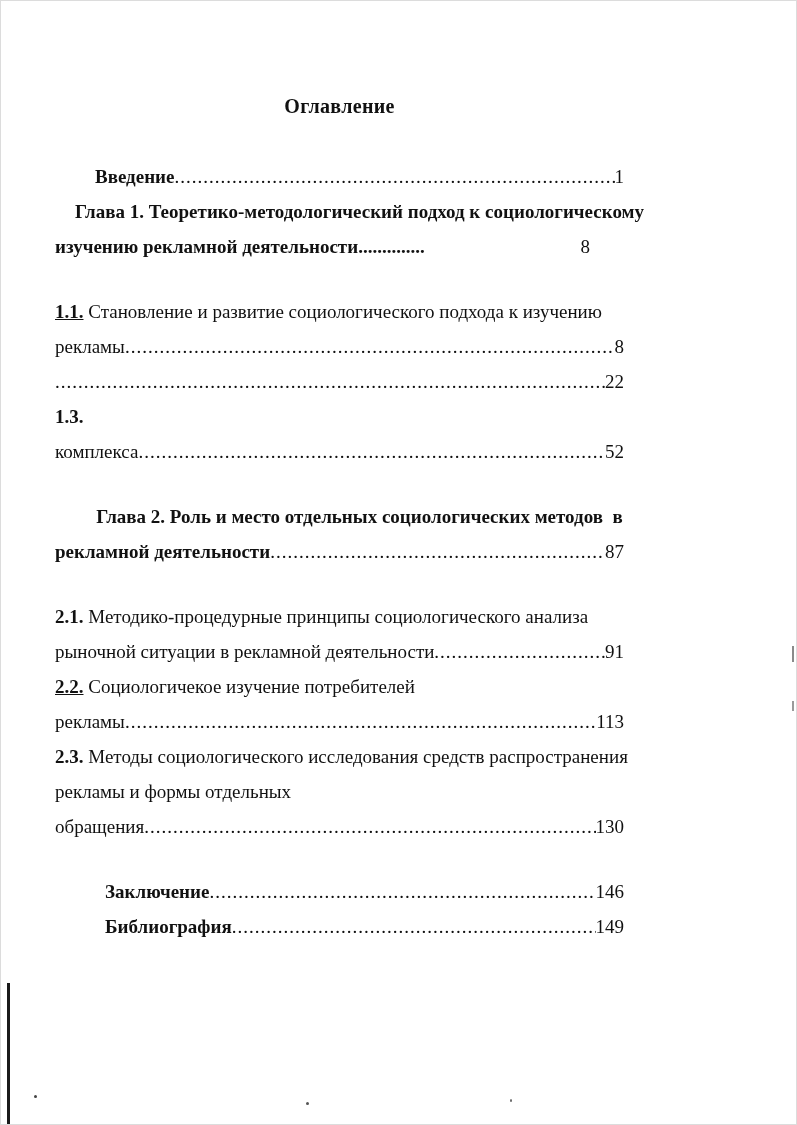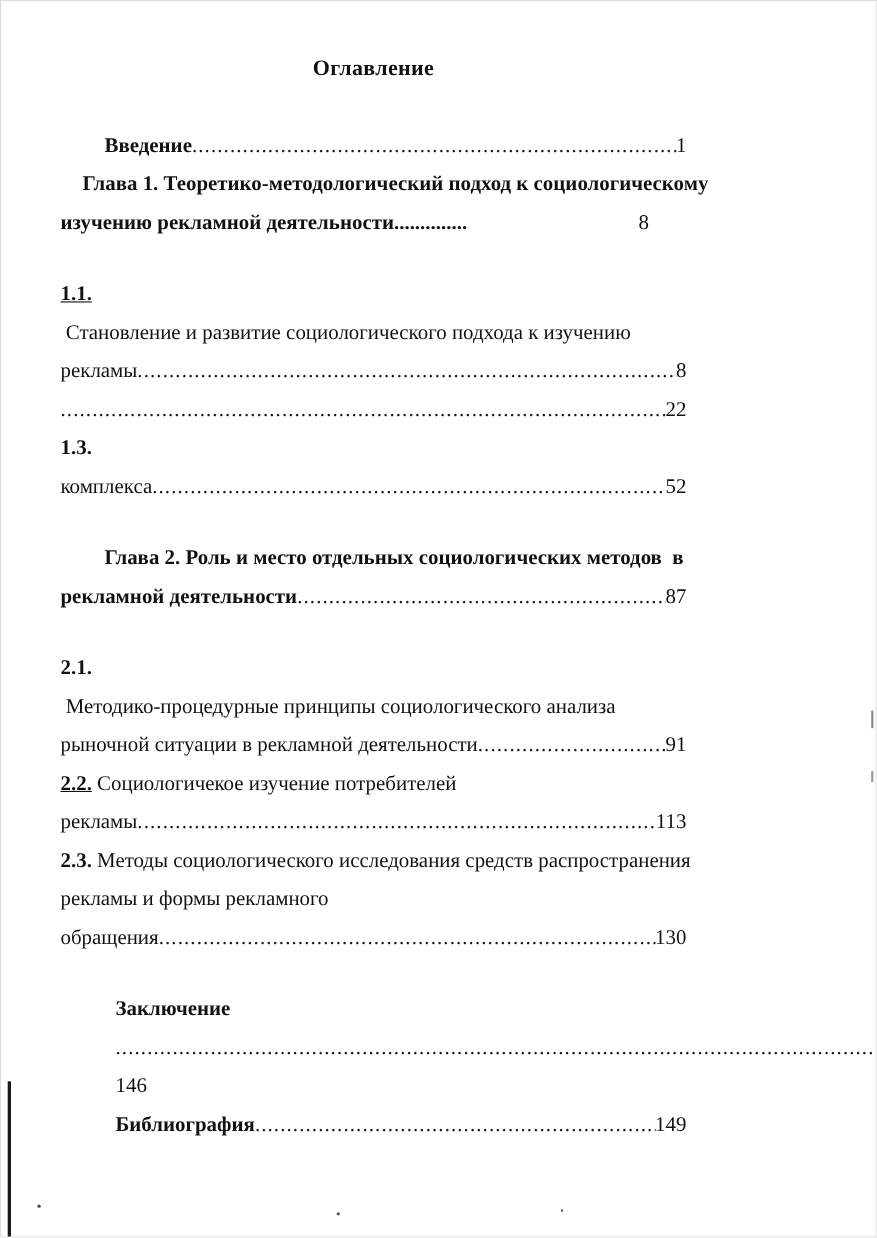--- a/index.html
+++ b/index.html
@@ -14,37 +14,37 @@
     background: #ffffff;
     border: 1px solid #dcdcdc;
     box-sizing: border-box;
     overflow: hidden;
     font-family: "Liberation Serif", "DejaVu Serif", serif;
     color: #111111;
     font-size: 19px;
   }
   .content {
     margin: 0 172px 16px 54px; 
-    padding-top: 44px;
+    padding-top: 88px;
   }
   .doc-title {
     text-align: center;
     font-weight: bold;
     font-size: 20px;
     line-height: 35px;
     margin-bottom: 35px;
     letter-spacing: 0.3px;
   }
   .toc-line {
     display: flex;
     align-items: baseline;
     line-height: 35px;
     white-space: nowrap;
   }
-  .toc-line.gap { margin-top: 30px; flex-direction: column; }
+  .toc-line.gap { margin-top: 30px; }
   .indent-0 { padding-left: 0; }
   .indent-1 { padding-left: 40px; justify-content: center; }
   .indent-2 { padding-left: 50px; }
   .bold-label {
     font-weight: bold;
     white-space: pre;
     flex: 0 0 auto;
   }
   .bold-label.underline { text-decoration: underline; }
   .entry-text {
@@ -149,21 +149,21 @@
           <span class="entry-text">рекламы</span>
           <span class="leader">............................................................................................................................................................................................................................</span>
           <span class="page-num">113</span>
         </div>
         <div class="toc-line indent-0">
           <span class="bold-label">2.3.</span>
           <span class="entry-text"> Методы социологического исследования средств распространения</span>
         </div>
         <div class="toc-line indent-0">
           <span class="bold-label"></span>
-          <span class="entry-text">рекламы и формы рекламного</span>
+          <span class="entry-text">рекламы и формы отдельных</span>
         </div>
         <div class="toc-line indent-0">
           <span class="bold-label"></span>
           <span class="entry-text">обращения</span>
           <span class="leader">............................................................................................................................................................................................................................</span>
           <span class="page-num">130</span>
         </div>
         <div class="toc-line indent-2 gap">
           <span class="bold-label">Заключение</span>
           <span class="entry-text"></span>

